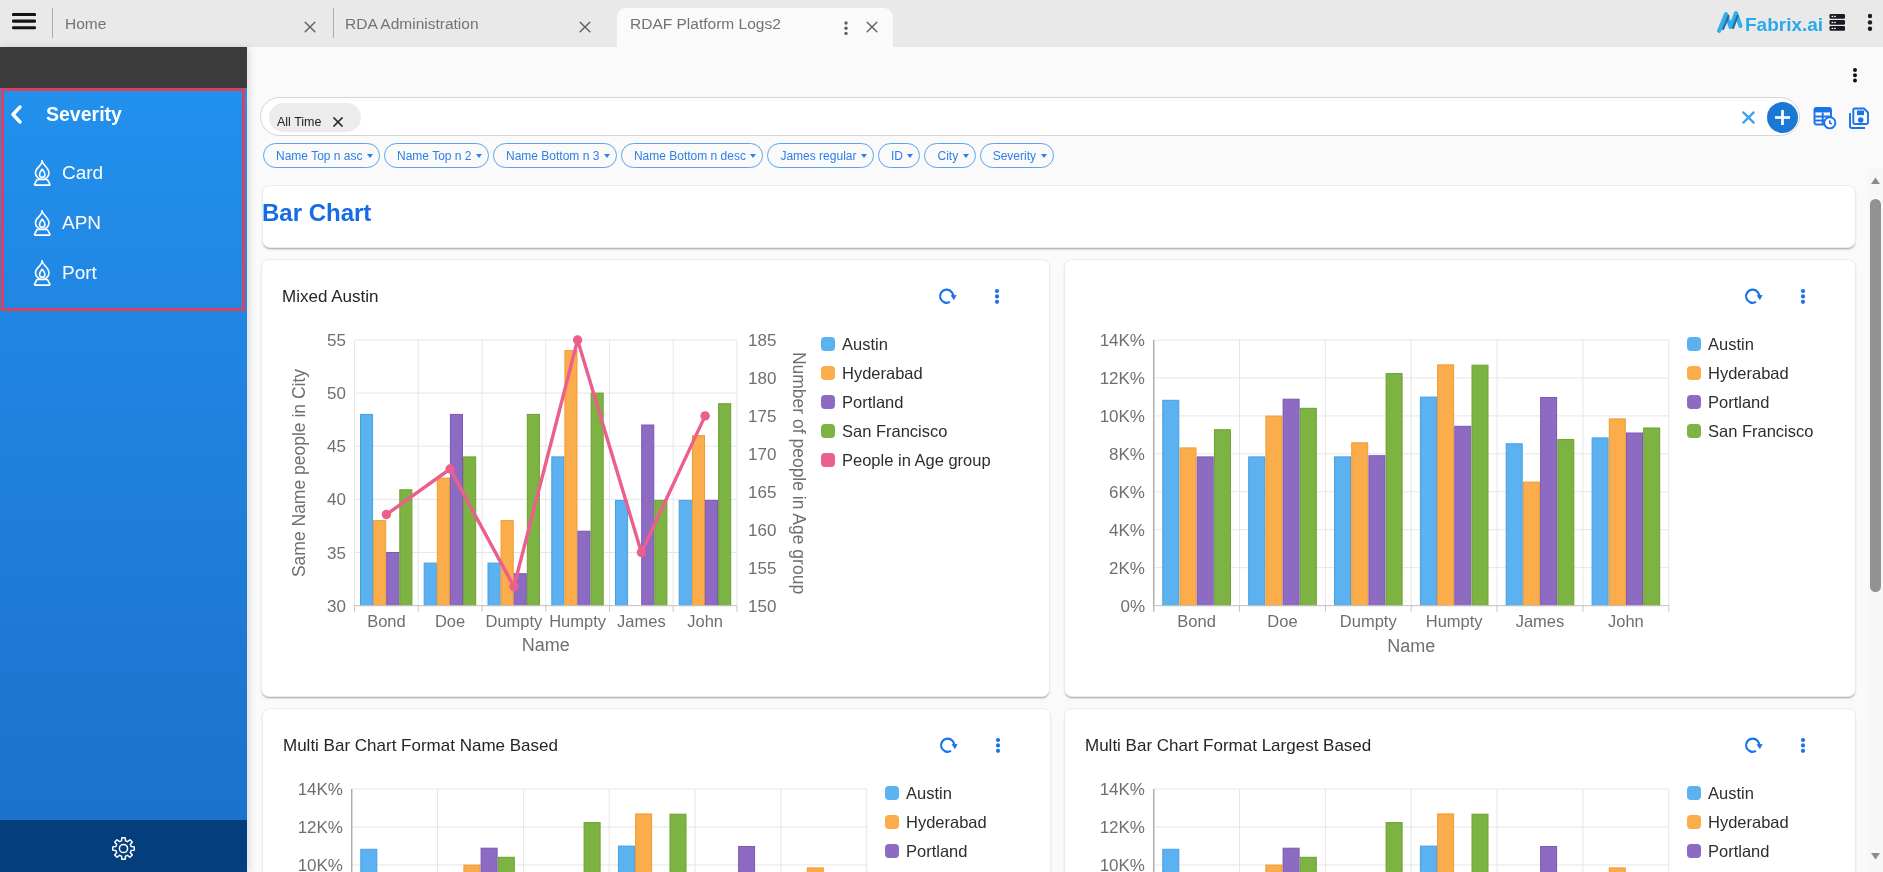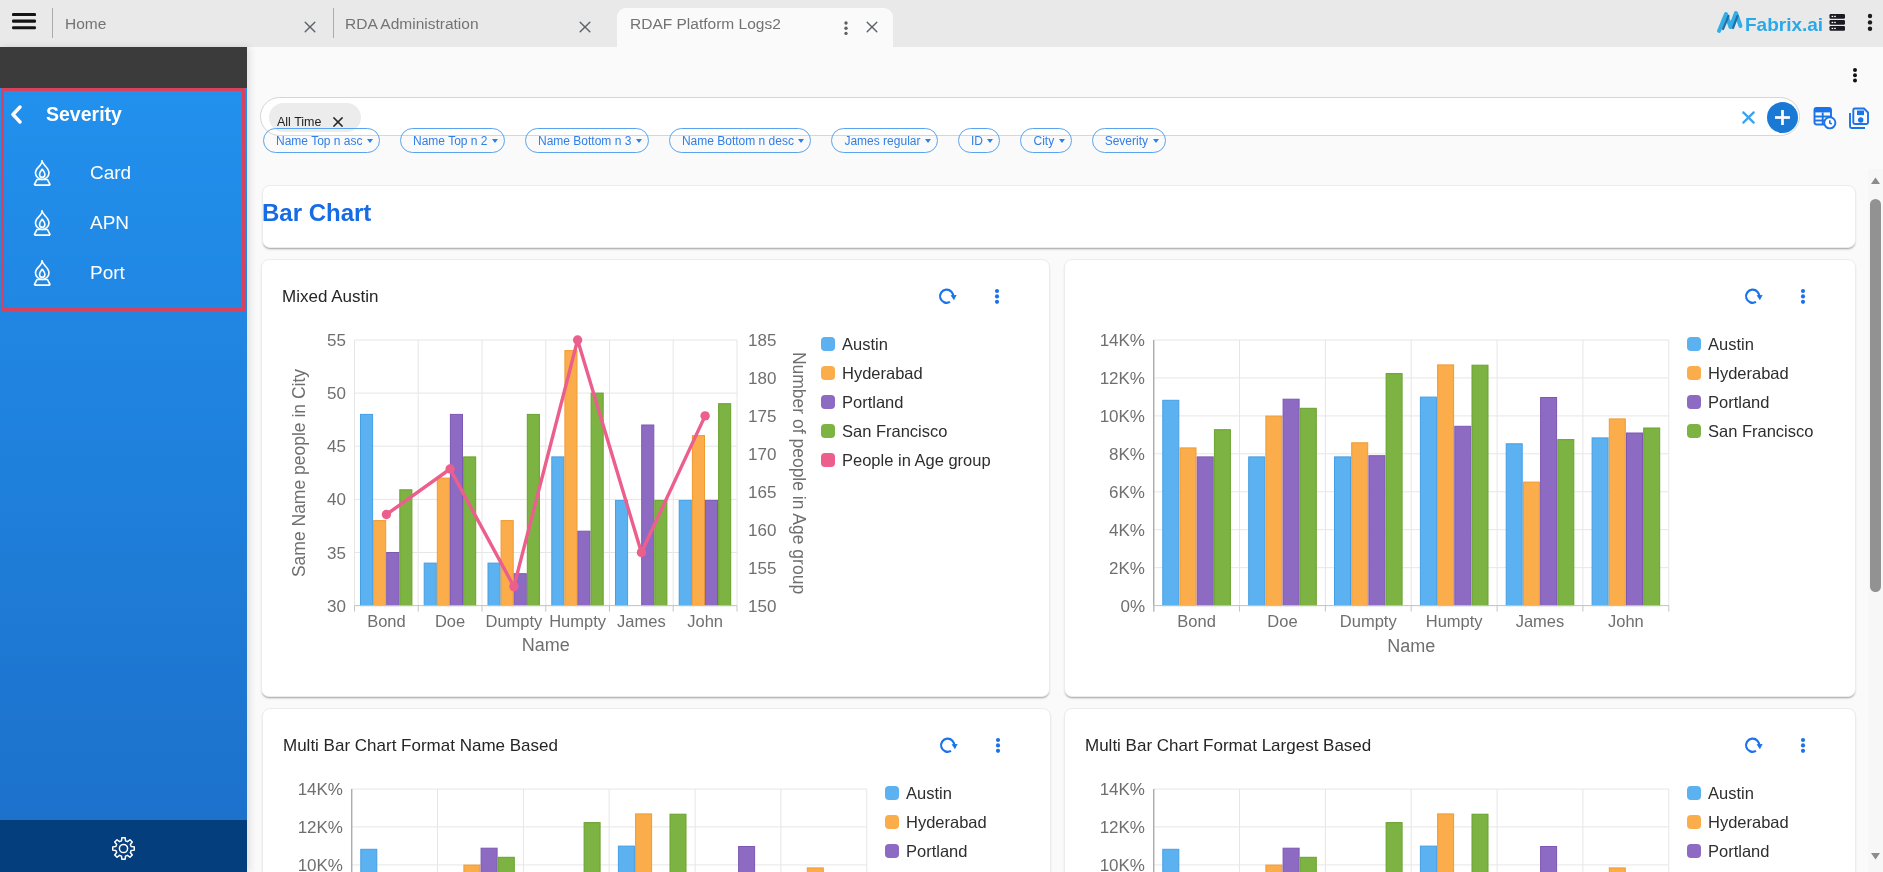--- a/index.html
+++ b/index.html
@@ -7,26 +7,26 @@
 .tabbar{position:absolute;left:0;top:0;width:1883px;height:47px;background:#e9e9e9}
 .tabdiv{position:absolute;top:8px;width:1px;height:30px;background:#ababab}
 .tabtxt{position:absolute;top:0;height:47px;display:flex;align-items:center;font-size:15.5px;color:#737373}
 .activetab{position:absolute;left:617px;top:8px;width:276px;height:39px;background:#fafafa;border-radius:9px 9px 0 0}
 .sidebar{position:absolute;left:0;top:47px;width:247px;height:825px;background:linear-gradient(#2292EF,#1C6FC9);box-shadow:3px 0 7px rgba(0,0,0,.10)}
 .sbdark{position:absolute;left:0;top:0;width:247px;height:41px;background:#3B3B3B}
 .sbfoot{position:absolute;left:0;top:773px;width:247px;height:52px;background:#053E7C;display:flex;align-items:center;justify-content:center;padding-top:5px}
 .redbox{position:absolute;left:1px;top:41px;width:244px;height:223px;border:3.2px solid #D8425F}
 .devhead{position:absolute;left:46px;top:56px;color:#fff;font-size:19.5px;font-weight:bold}
 .sbitem{position:absolute;left:31px;display:flex;align-items:center;color:#fff;font-size:19px}
-.sbitem span{margin-left:36px}
+.sbitem span{margin-left:8px}
 .card{position:absolute;background:#fff;border:1px solid #ececec;border-radius:8px;box-shadow:0 2px 2px -1px rgba(70,70,70,.5)}
 .ctitle{position:absolute;left:20px;top:27px;font-size:17px;color:#262626}
 .pill{position:absolute;left:260px;top:97px;width:1540px;height:39px;background:#fff;border:1px solid #d6d6d6;border-radius:20px}
 .alltime{position:absolute;left:8px;top:5px;height:29px;background:#ECECEC;border-radius:15px;display:flex;align-items:center;padding:8px 17px 0 8px;font-size:12.5px;color:#1f1f1f}
-.chiprow{position:absolute;left:263px;top:128px;display:flex;gap:20px}
+.chiprow{position:absolute;left:263px;top:143px;display:flex;gap:4px}
 .chip{height:25px;border:1.5px solid #5AA4EF;border-radius:13px;color:#2F7FE8;font-size:12px;display:flex;align-items:center;padding:0 6px 0 12px;white-space:nowrap}
 .caret{width:0;height:0;border-left:3.4px solid transparent;border-right:3.4px solid transparent;border-top:4.6px solid #2F7FE8;margin-left:4.5px;margin-top:1px}
 .thumb{position:absolute;left:1870px;top:199px;width:11px;height:393px;background:#929292;border-radius:5.5px}
 .sbtrack{position:absolute;left:1868px;top:169px;width:15px;height:703px;background:#f7f7f7}
 </style></head><body>
 <div class="tabbar">
     <svg class="abs" style="left:12px;top:13px" width="24" height="17" viewBox="0 0 24 17">
       <rect x="0" y="0" width="24" height="3.1" rx="1.2" fill="#141414"></rect>
       <rect x="0" y="6.6" width="24" height="3.1" rx="1.2" fill="#141414"></rect>
       <rect x="0" y="13.2" width="24" height="3.1" rx="1.2" fill="#141414"></rect>

